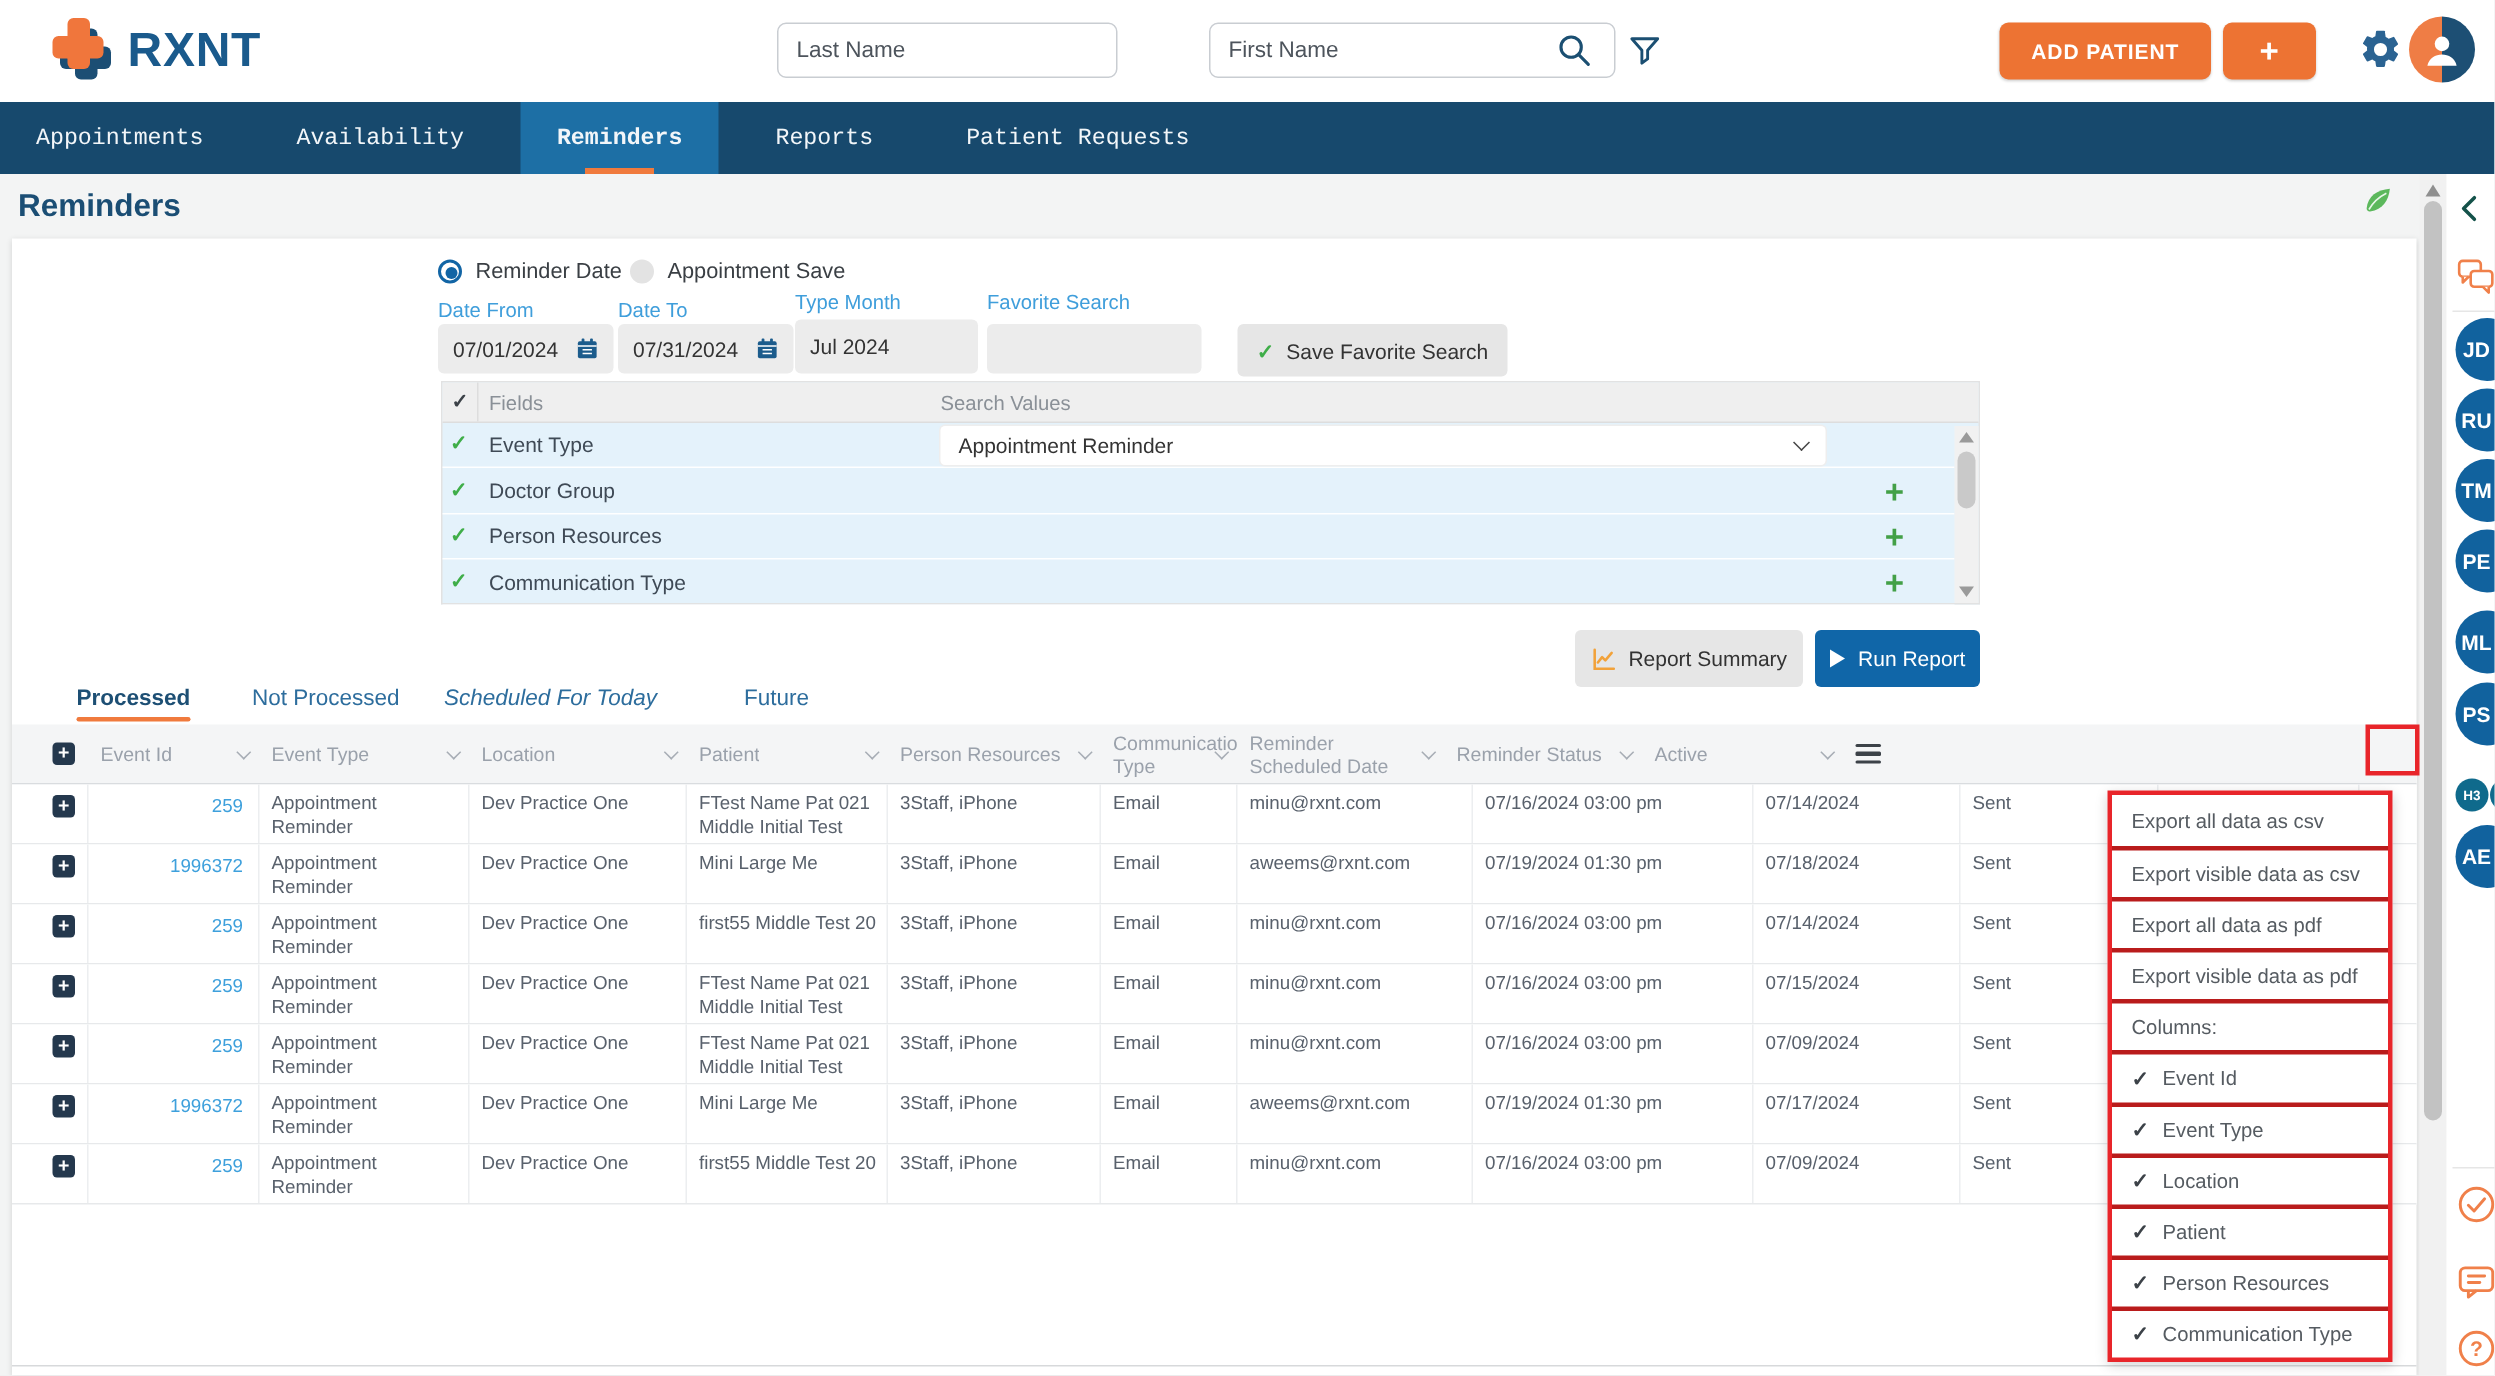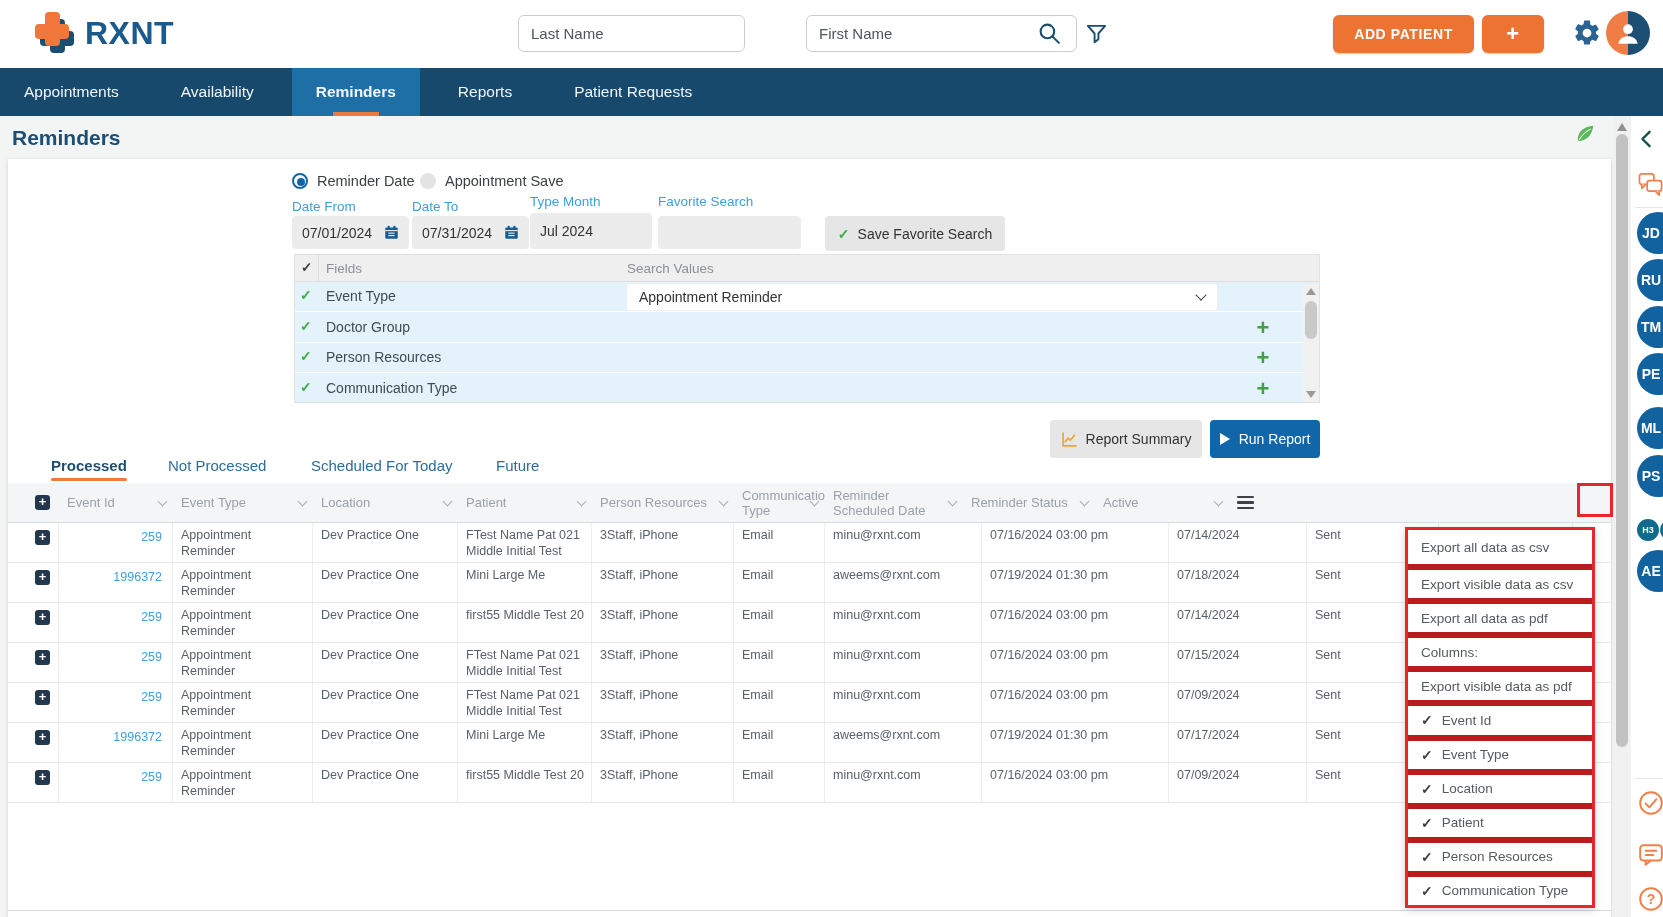--- a/index.html
+++ b/index.html
@@ -15,21 +15,21 @@
              padding:0 12px;font-size:15px;color:#333;font-family:inherit;background:#fff;outline:none;}
   .hdr-input::placeholder{color:#4d545c;opacity:1;}
   .hicon{position:absolute;top:21px;cursor:pointer;}
   .btn-orange{position:absolute;top:15px;height:38px;background:#ed7333;border:none;border-radius:6px;
               color:#fff;font-weight:700;font-size:14px;letter-spacing:.6px;font-family:inherit;
               display:flex;align-items:center;justify-content:center;cursor:pointer;box-shadow:0 1px 2px rgba(0,0,0,.2);}
   .avatar{position:absolute;left:1606px;top:11px;width:44px;height:44px;border-radius:50%;
           background:linear-gradient(90deg,#ef7d45 50%,#1d4f74 50%);display:flex;align-items:center;justify-content:center;cursor:pointer;}
 
   
-  .mainnav{position:absolute;left:0;top:68px;width:1663px;height:48px;background:#17496d;display:flex;align-items:stretch;}
+  .mainnav{position:absolute;left:0;top:68px;width:1663px;height:48px;background:#17496d;display:flex;align-items:stretch;font-family:Liberation Mono, monospace;}
   .ntab{display:flex;align-items:center;padding:0 24px;margin-right:14px;color:#f2f6f9;font-size:15.5px;
         font-weight:500;cursor:pointer;position:relative;}
   .ntab:first-child{margin-left:0;}
   .ntab.active{background:#1d6fa5;font-weight:700;}
   .ntab.active::after{content:'';position:absolute;left:50%;transform:translateX(-50%);bottom:0;width:46px;height:4px;background:#f07a3d;}
 
   
   .titlebar{position:absolute;left:0;top:116px;width:1613px;height:43px;background:#f3f4f4;display:flex;align-items:center;}
   .titlebar h1{margin:0 0 0 12px;font-size:21px;font-weight:600;color:#1b4e74;}
   .leaf{position:absolute;left:1576px;top:125px;}
@@ -100,21 +100,21 @@
   .dt-cell.menu{border-right:none;}
   .dt-cell.expand{padding-left:27px;padding-top:6px;}
   .dt-cell.id{text-align:right;padding-right:10px;padding-top:6px;}
   .idlink{color:#3ea0dc;cursor:pointer;text-decoration:none;}
   .tbl-bottom{position:absolute;left:8px;top:910px;width:1603px;border-top:1px solid #d7d9db;}
 
   
   .export-menu{position:absolute;left:1405px;top:527px;width:190px;height:381px;background:#fff;
                border:3px solid #e8252a;z-index:40;display:grid;grid-template-rows:repeat(11,1fr);
                box-shadow:0 2px 8px rgba(0,0,0,.18);}
-  .mi{display:flex;align-items:center;gap:9px;padding-left:13px;font-size:13.5px;color:#555b61;cursor:pointer;border-top:6px solid #b91c1c;overflow:hidden;white-space:nowrap;}
+  .mi{display:flex;align-items:center;gap:9px;padding-left:13px;font-size:13.5px;color:#555b61;cursor:pointer;border-top:3px solid #b91c1c;overflow:hidden;white-space:nowrap;}
   .mi:first-child{border-top:none;}
   .mi.cols{cursor:default;}
   .mi .ck{font-size:14px;}
   .redbox{position:absolute;left:1577px;top:483px;width:36px;height:34px;border:3px solid #e8252a;z-index:45;}
 
   
   .vscroll{position:absolute;left:1613px;top:116px;width:18px;height:801px;background:#f1f1f1;cursor:pointer;}
   .vscroll .tri-up{position:absolute;left:4px;top:7px;width:0;height:0;border-left:5px solid transparent;border-right:5px solid transparent;border-bottom:8px solid #8f8f8f;}
   .vscroll .thumb{position:absolute;left:3px;top:18px;width:12px;height:613px;background:#c2c2c2;border-radius:7px;}
 
@@ -292,21 +292,21 @@
     <span>Report Summary</span>
   </button>
   <button class="btn-blue" style="left:1210px;top:420px;width:110px;height:38px">
     <span class="play"></span>
     <span>Run Report</span>
   </button>
 
   <div id="result-tabs">
       <div class="rtab active" style="left: 51px;">Processed</div>
       <div class="rtab" style="left: 168px;">Not Processed</div>
-      <div class="rtab" style="left: 311px;">Scheduled For Today</div>
+      <div class="rtab" style="left: 296px; font-style: italic;">Scheduled For Today</div>
       <div class="rtab" style="left: 496px;">Future</div>
     </div>
 
   <div class="dtable">
     <div class="dt-head" id="dt-head">
         <div class="dt-hcell" style="width: 51px;">
           <span class="xbtn">+</span>
         </div>
         <div class="dt-hcell" style="width: 114px;">
           <span class="hlbl"><span class="hw">Event</span> <span class="hw">Id</span></span>
@@ -465,25 +465,25 @@
   <div class="export-menu" id="export-menu">
       <div class="mi">
         <span>Export all data as csv</span>
       </div>
       <div class="mi">
         <span>Export visible data as csv</span>
       </div>
       <div class="mi">
         <span>Export all data as pdf</span>
       </div>
+      <div class="mi">
+        <span>Export visible data as pdf</span>
+      </div>
       <div class="mi cols">
         <span>Columns:</span>
-      </div>
-      <div class="mi">
-        <span>Export visible data as pdf</span>
       </div>
       <div class="mi tog">
         <span class="ck dark">✓</span>
         <span>Event Id</span>
       </div>
       <div class="mi tog">
         <span class="ck dark">✓</span>
         <span>Event Type</span>
       </div>
       <div class="mi tog">

